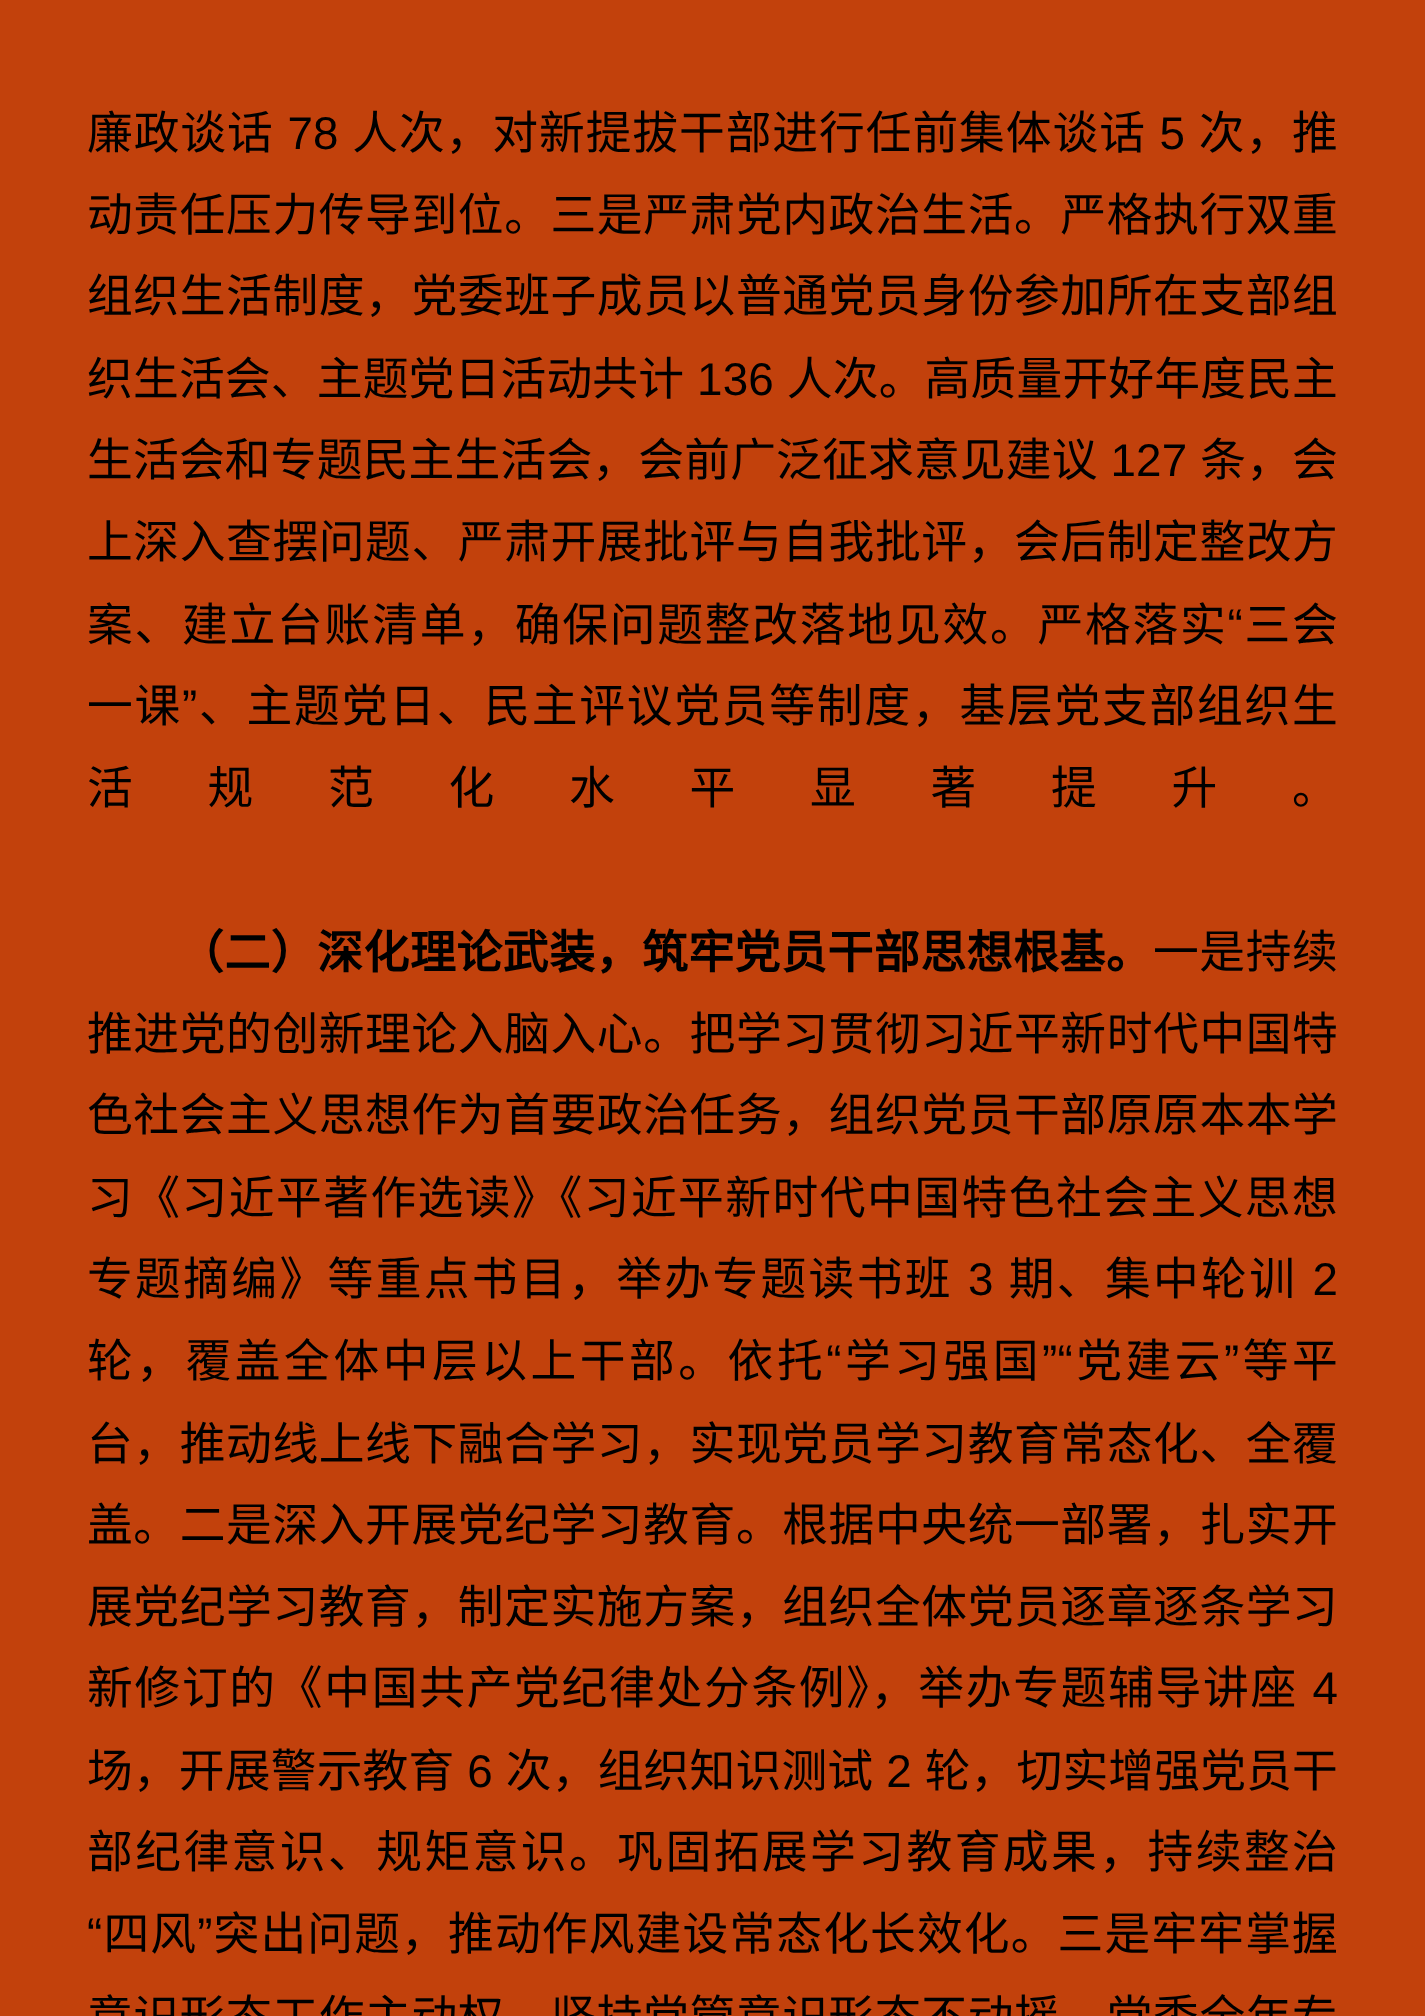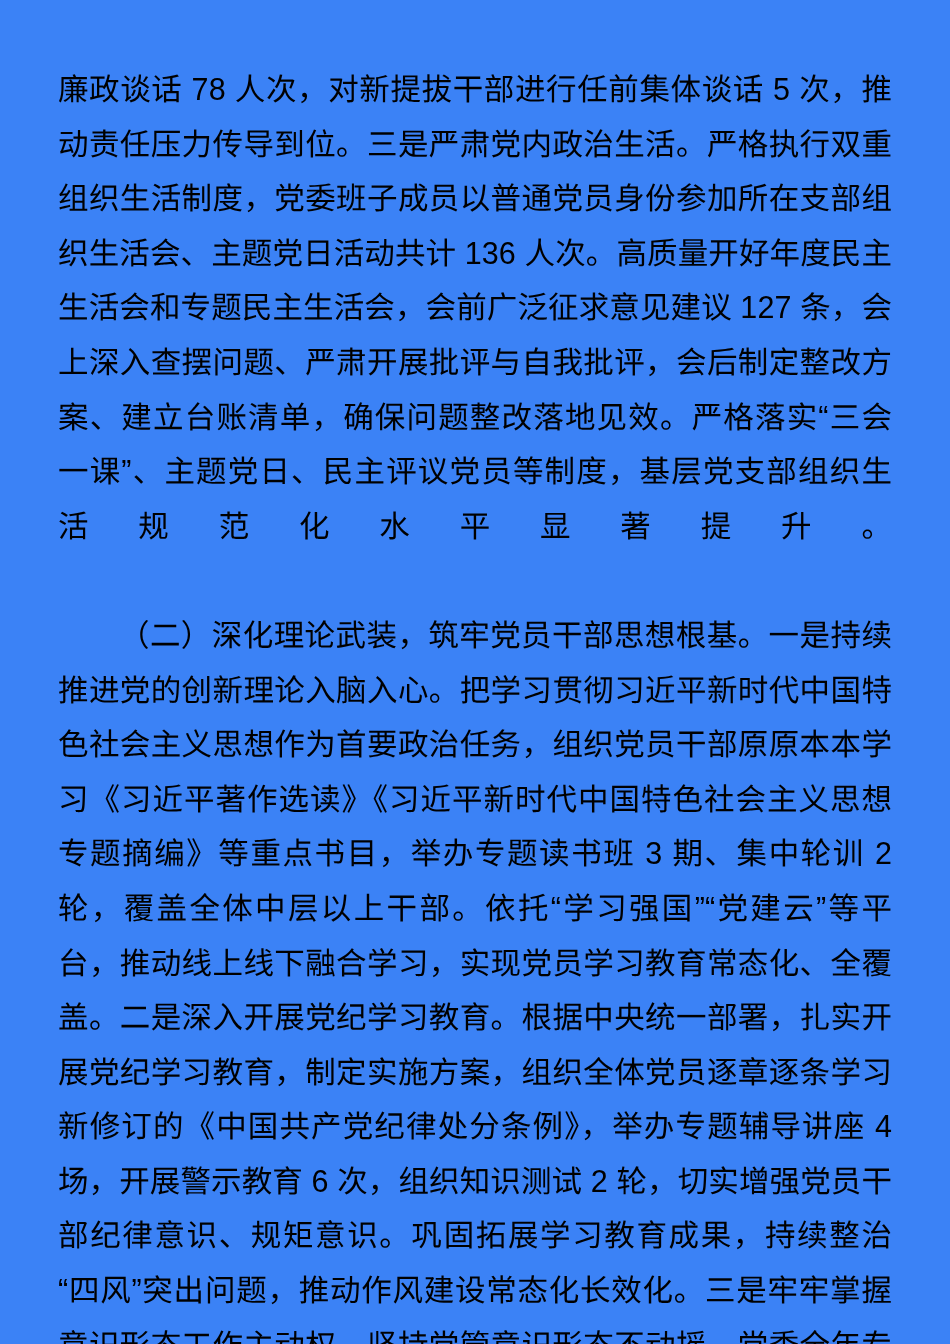--- a/index.html
+++ b/index.html
@@ -13,21 +13,21 @@
     height: 1344px;
     font-family: "Liberation Sans", "DejaVu Sans", sans-serif;
     color: #000000;
     overflow: hidden;
   }
 
   .page {
     box-sizing: border-box;
     width: 950px;
     height: 1344px;
-    background: #3b82f6;
+    background: #c2410c;
     padding: 62px 58px 40px 58px;
     position: relative;
   }
 
   .doc-body {
     width: 834px;
     margin: 0 auto;
   }
 
   
@@ -53,21 +53,21 @@
   p.para::after {
     content: "";
     display: inline-block;
     width: 100%;
   }
   p.para.no-stretch::after {
     content: none;
   }
 
   .bold-head {
-    font-weight: 400;
+    font-weight: 700;
   }
 </style>
 </head>
 <body>
 
 <div class="page">
   <div class="doc-body">
 
     <p class="para">
       <span>廉政谈话 78 人次，对新提拔干部进行任前集体谈话 5 次，推动责任压力传导到位。三是严肃党内政治生活。严格执行双重组织生活制度，党委班子成员以普通党员身份参加所在支部组织生活会、主题党日活动共计 136 人次。高质量开好年度民主生活会和专题民主生活会，会前广泛征求意见建议 127 条，会上深入查摆问题、严肃开展批评与自我批评，会后制定整改方案、建立台账清单，确保问题整改落地见效。严格落实“三会一课”、主题党日、民主评议党员等制度，基层党支部组织生活规范化水平显著提升。</span>

